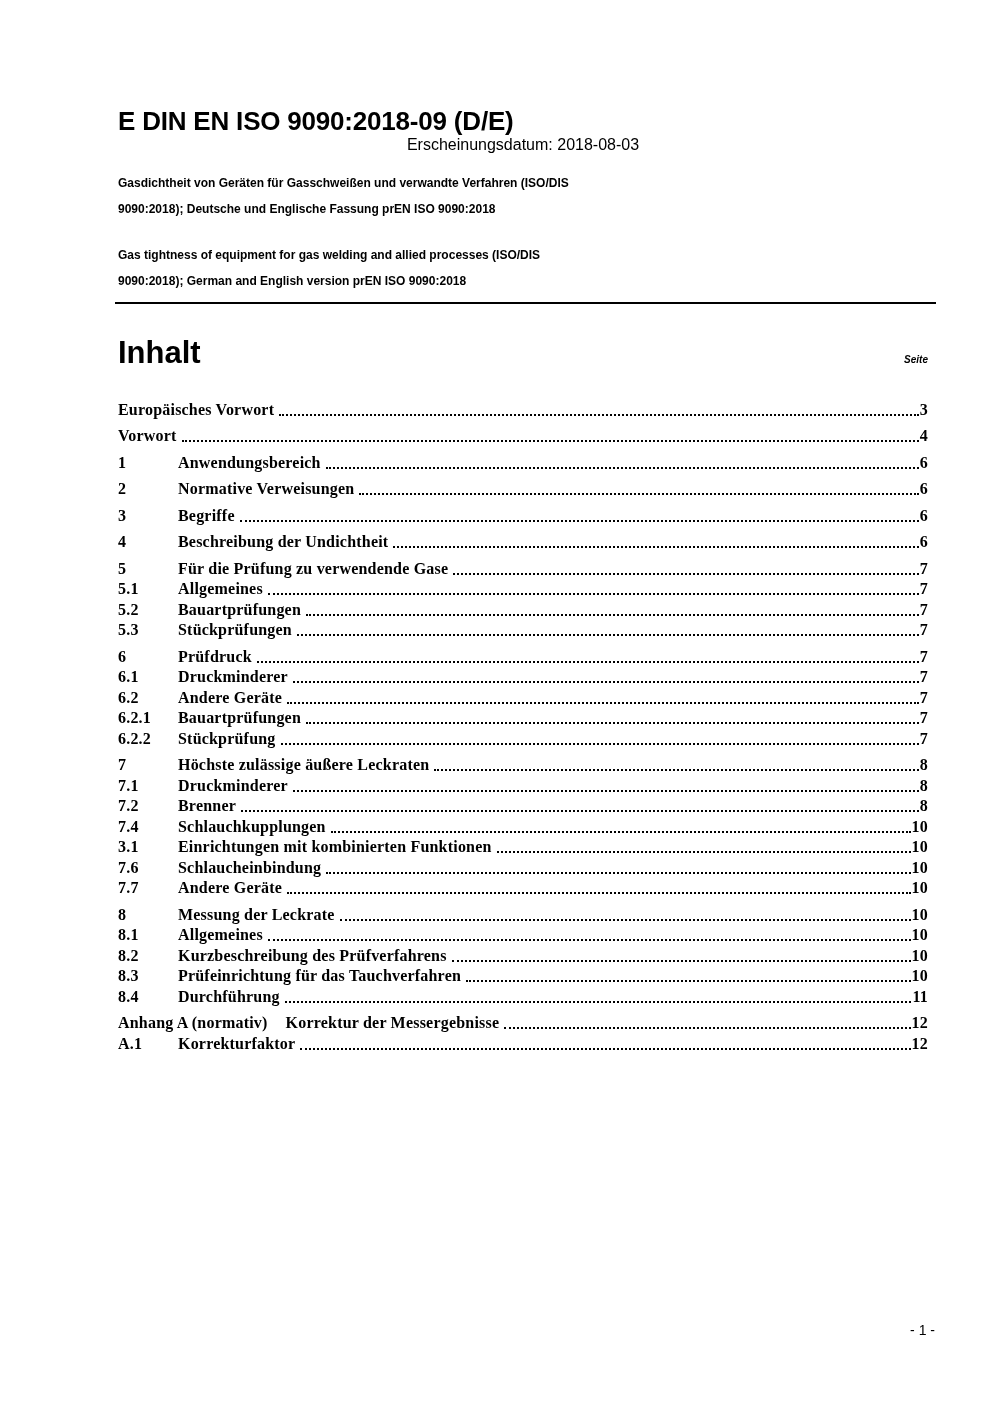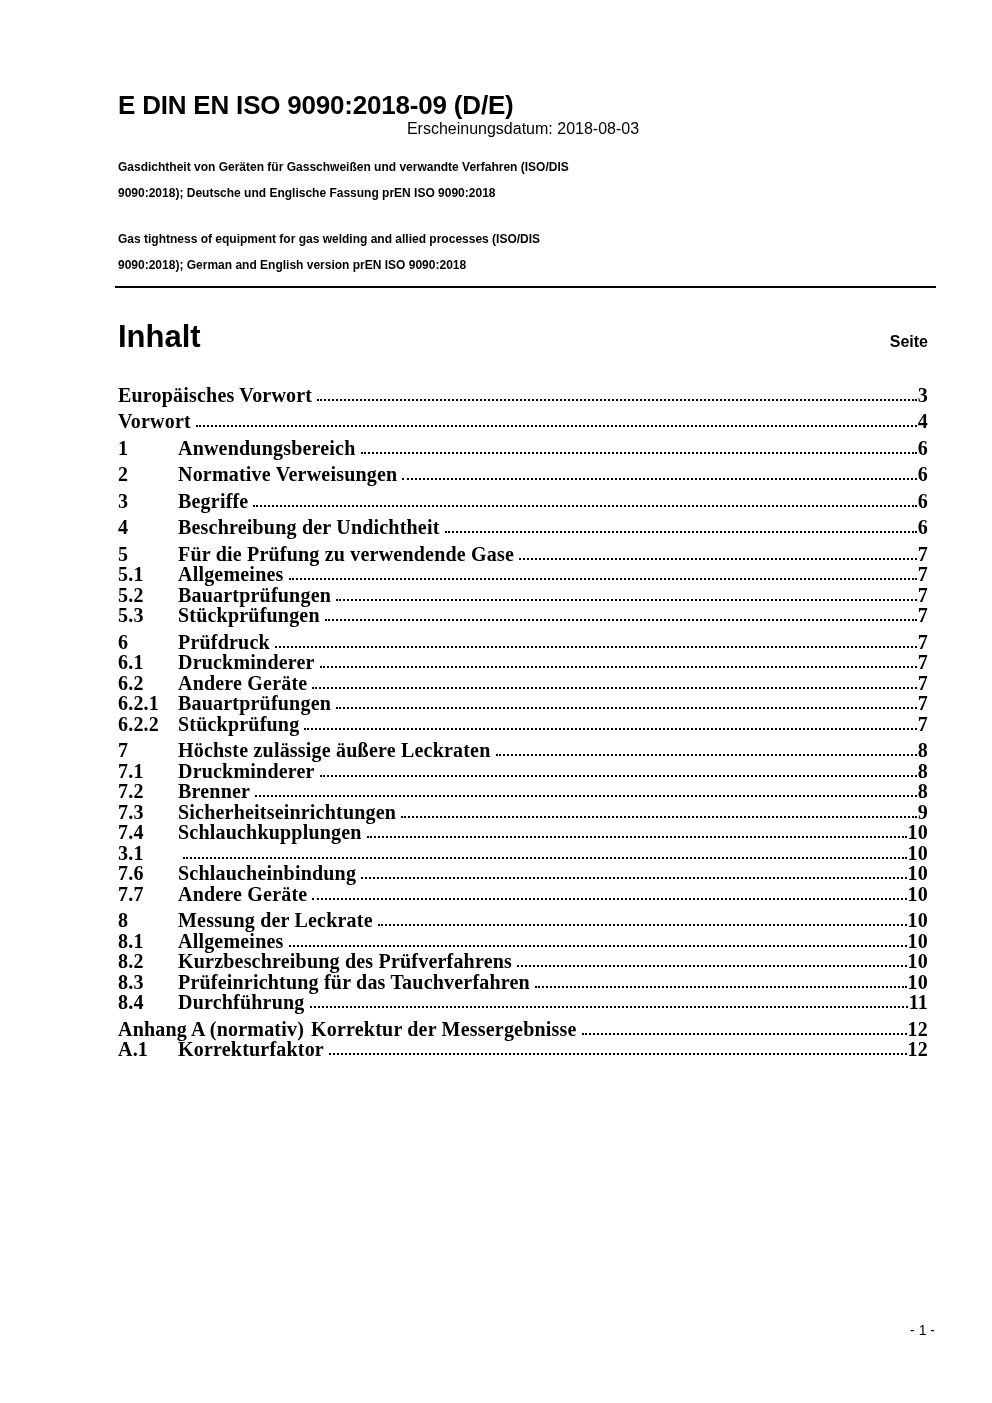--- a/index.html
+++ b/index.html
@@ -6,21 +6,21 @@
   html, body {
     width: 992px; height: 1403px;
     background: #ffffff;
     color: #000000;
     font-family: "Liberation Sans", sans-serif;
     overflow: hidden;
     position: relative;
   }
   .content {
     position: absolute;
-    left: 118px; top: 0;
+    left: 118px; top: 16px;
     width: 810px;
   }
   .doc-number {
     margin-top: 90px;
     font-size: 26px;
     line-height: 30px;
     font-weight: bold;
     letter-spacing: -0.2px;
     white-space: nowrap;
   }
@@ -50,46 +50,47 @@
     display: flex;
     justify-content: space-between;
     align-items: baseline;
   }
   .toc-heading {
     font-size: 31px;
     line-height: 26px;
     font-weight: bold;
   }
   .toc-page-label {
-    font-size: 16px;
-    font-weight: bold;
+    font-size: 10px;
+    font-weight: bold;
+    font-style: italic;
   }
   .toc-list {
     margin-top: 32px;
     font-family: "Liberation Serif", serif;
     font-weight: bold;
-    font-size: 20px;
+    font-size: 16px;
     letter-spacing: 0.2px;
   }
   .toc-group { margin-top: 6px; }
   .toc-group:first-child { margin-top: 0; }
   .toc-row {
     display: flex;
     align-items: flex-end;
     height: 20.5px;
     line-height: 18px;
   }
   .toc-num {
     flex: 0 0 60px;
     width: 60px;
   }
   .toc-row.wide-num .toc-num {
     flex: 0 0 auto;
     width: auto;
-    padding-right: 7px;
+    padding-right: 18px;
   }
   .toc-leader {
     flex: 1 1 auto;
     height: 0;
     border-bottom: 2px dotted #000;
     margin: 0 1px 3px 5px;
   }
   .toc-page {
     flex: 0 0 auto;
     text-align: right;
@@ -244,33 +245,28 @@
     <span class="toc-leader"></span>
     <span class="toc-page">8</span>
   </div>
         <div class="toc-row">
     <span class="toc-num">7.2</span>
     <span class="toc-title">Brenner</span>
     <span class="toc-leader"></span>
     <span class="toc-page">8</span>
   </div>
         <div class="toc-row">
-    <span class="toc-num">7.3</span>
-    <span class="toc-title">Sicherheitseinrichtungen</span>
-    <span class="toc-leader"></span>
-    <span class="toc-page">9</span>
-  </div>
-        <div class="toc-row">
     <span class="toc-num">7.4</span>
     <span class="toc-title">Schlauchkupplungen</span>
     <span class="toc-leader"></span>
     <span class="toc-page">10</span>
   </div>
         <div class="toc-row">
     <span class="toc-num">3.1</span>
+    <span class="toc-title">Einrichtungen mit kombinierten Funktionen</span>
     <span class="toc-leader"></span>
     <span class="toc-page">10</span>
   </div>
         <div class="toc-row">
     <span class="toc-num">7.6</span>
     <span class="toc-title">Schlaucheinbindung</span>
     <span class="toc-leader"></span>
     <span class="toc-page">10</span>
   </div>
         <div class="toc-row">

